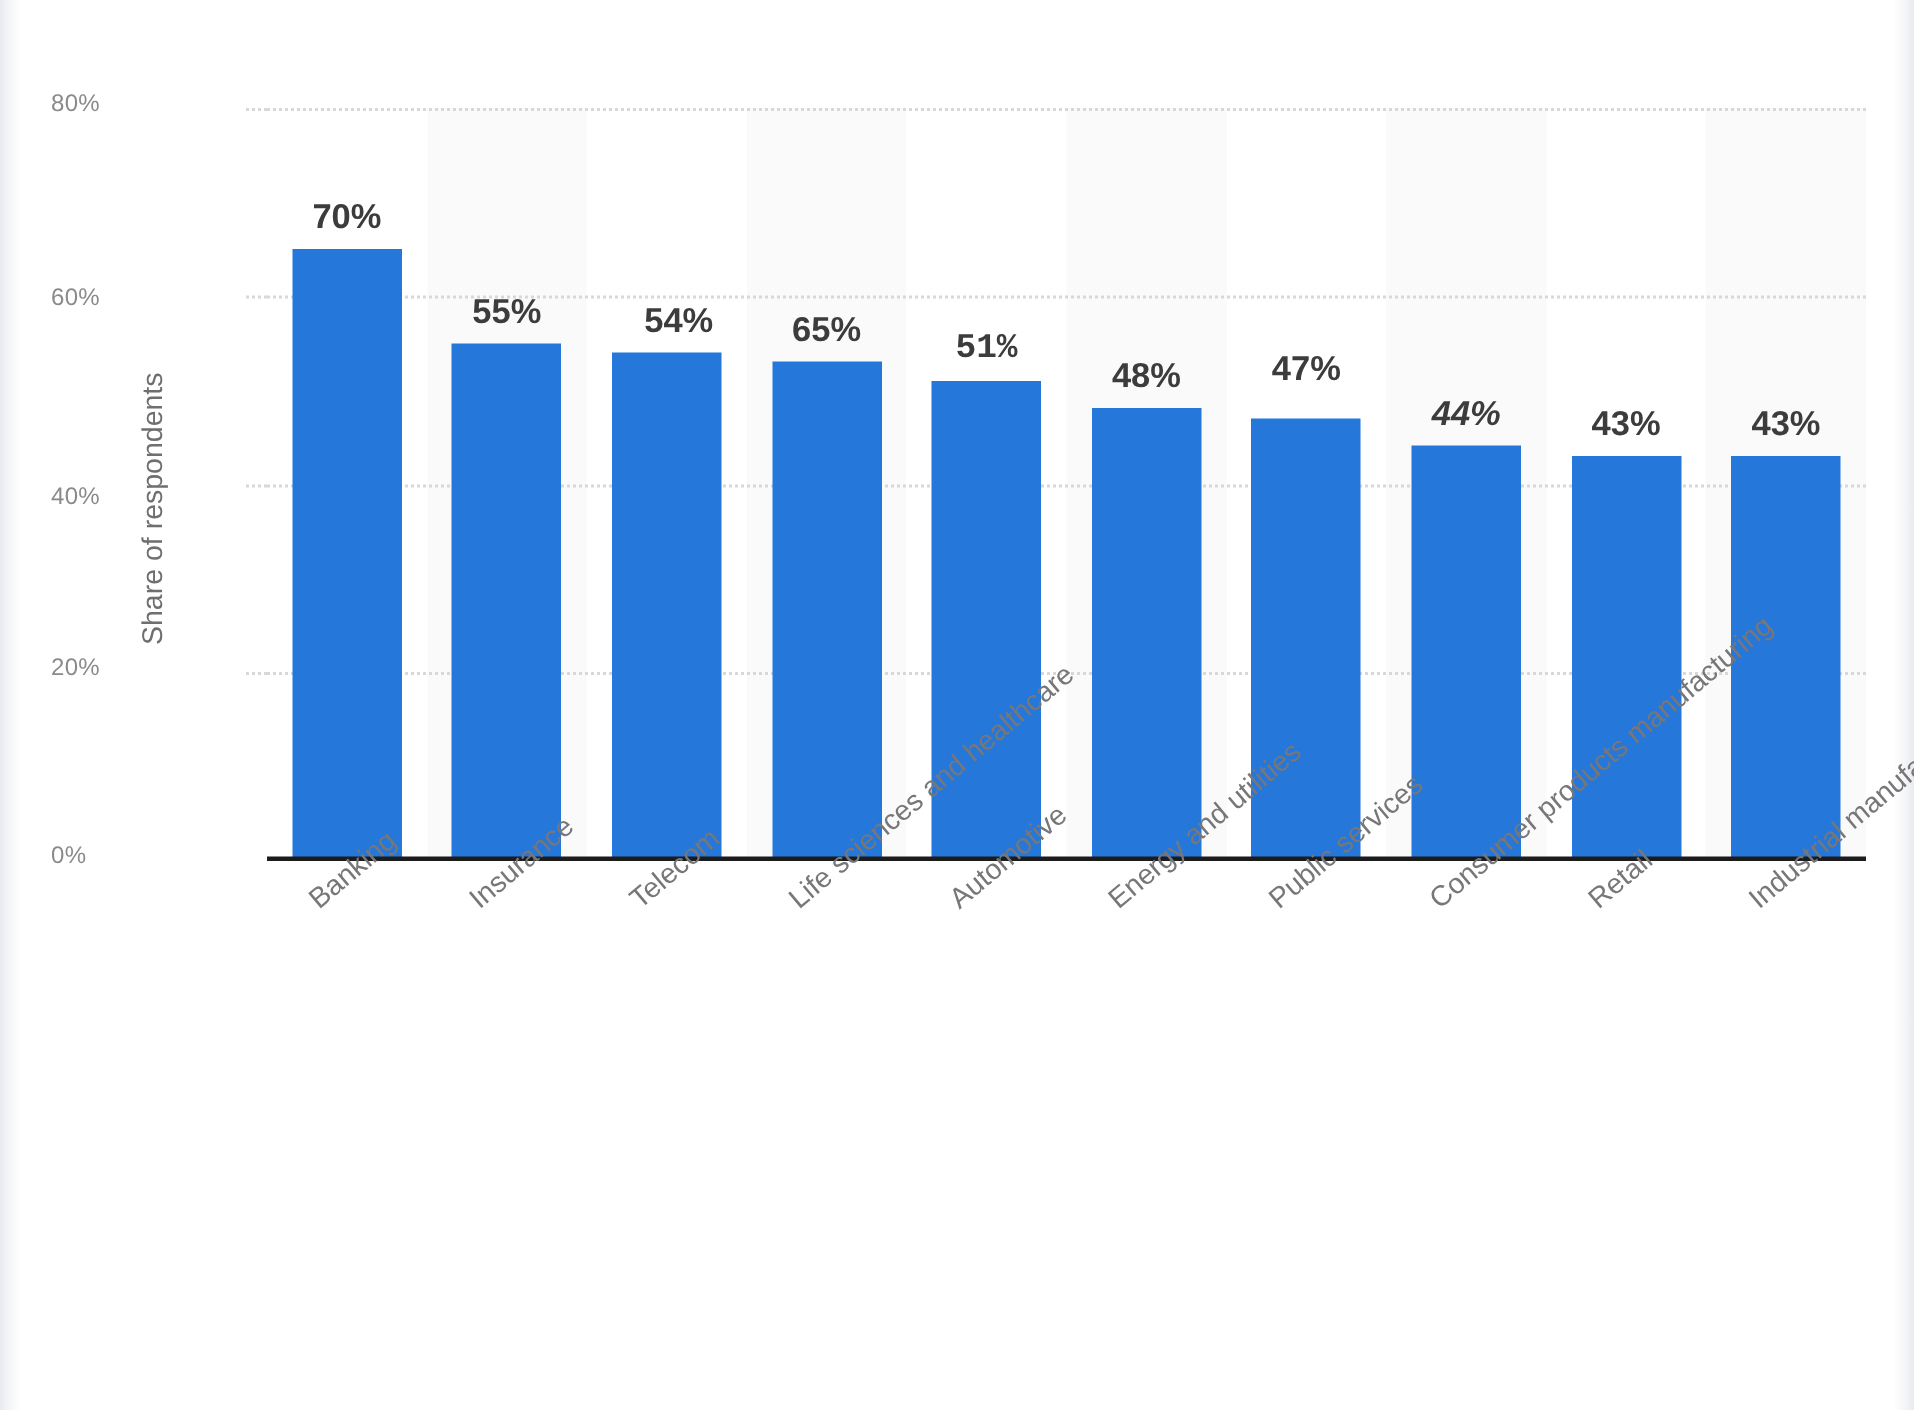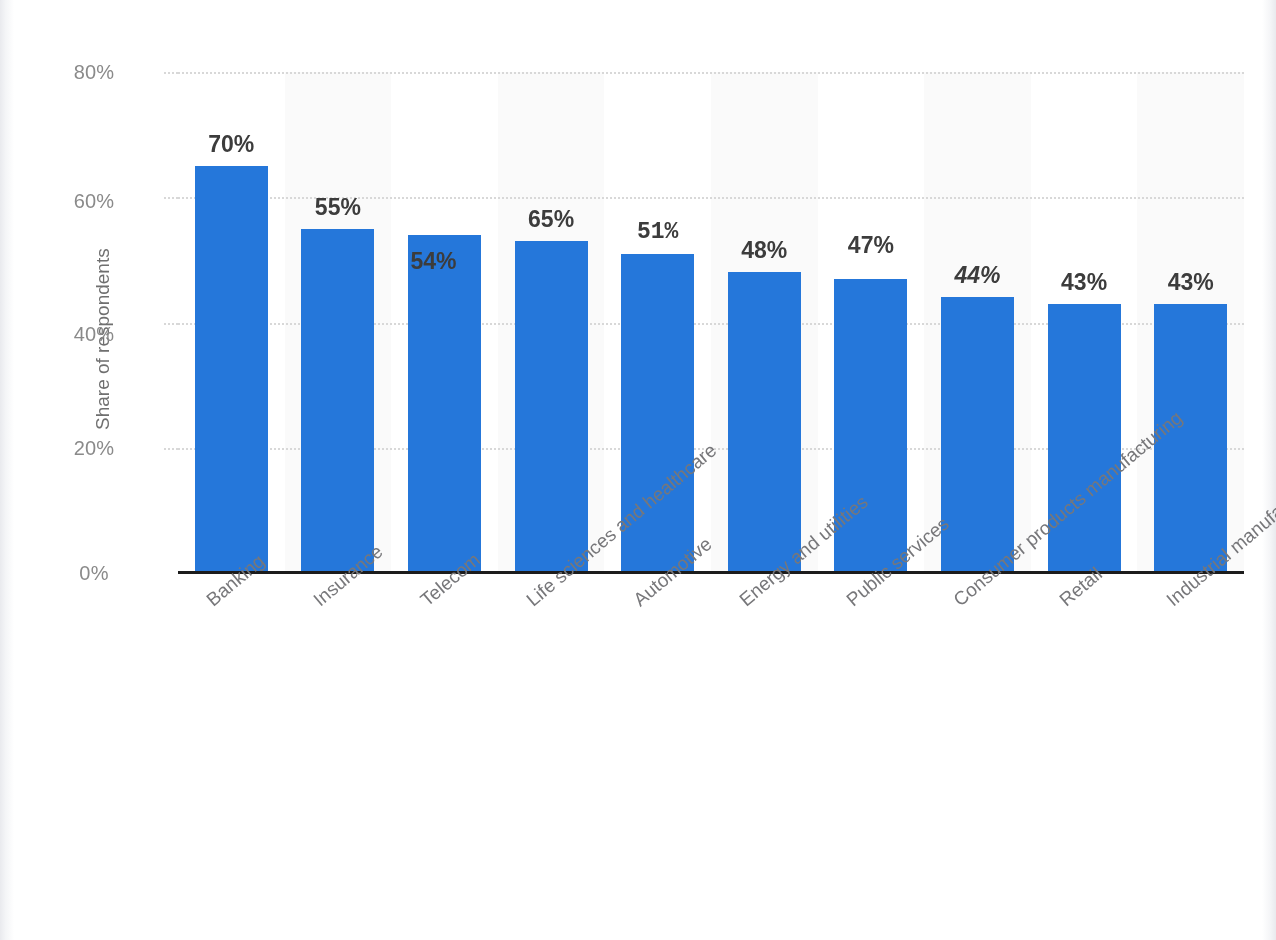--- a/index.html
+++ b/index.html
@@ -82,22 +82,22 @@
     width: 1066px;
     height: 3px;
     background: #1c1c1c;
   }
 
   
   .ytick {
     position: absolute;
     right: 1122px;  
     width: 120px;
-    text-align: center;
-    font-size: 20px;
+    text-align: left;
+    font-size: 16px;
     color: #8a8a8a;
     line-height: 1;
     letter-spacing: 0.2px;
   }
 
   
   .ytick-stub {
     position: absolute;
     left: 164px;
     width: 14px;
@@ -193,21 +193,21 @@
           <div class="bar" style="left: 443.2px; width: 73px; height: 319.387px; background: rgb(37, 119, 218);"></div>
           <div class="bar" style="left: 549.8px; width: 73px; height: 300.6px; background: rgb(37, 119, 218);"></div>
           <div class="bar" style="left: 656.4px; width: 73px; height: 294.337px; background: rgb(37, 119, 218);"></div>
           <div class="bar" style="left: 763px; width: 73px; height: 275.55px; background: rgb(37, 119, 218);"></div>
           <div class="bar" style="left: 869.6px; width: 73px; height: 269.287px; background: rgb(37, 119, 218);"></div>
           <div class="bar" style="left: 976.2px; width: 73px; height: 269.287px; background: rgb(37, 119, 218);"></div>
         </div>
       <div id="value-layer">
           <div class="value-label" style="left: -3.2px; width: 113px; top: 60.9375px;">70%</div>
           <div class="value-label" style="left: 103.4px; width: 113px; top: 123.562px;">55%</div>
-          <div class="value-label" style="left: 199px; width: 113px; top: 129.825px; margin-top: 48px;">54%</div>
+          <div class="value-label" style="left: 218px; width: 113px; top: 129.825px;">54%</div>
           <div class="value-label" style="left: 316.6px; width: 113px; top: 136.088px;">65%</div>
           <div class="value-label" style="left: 423.2px; width: 113px; top: 148.613px; font-family: Liberation Mono, monospace;">51%</div>
           <div class="value-label" style="left: 529.8px; width: 113px; top: 167.4px;">48%</div>
           <div class="value-label" style="left: 636.4px; width: 113px; top: 162px;">47%</div>
           <div class="value-label" style="left: 743px; width: 113px; top: 192.45px; font-style: italic;">44%</div>
           <div class="value-label" style="left: 849.6px; width: 113px; top: 198.713px;">43%</div>
           <div class="value-label" style="left: 956.2px; width: 113px; top: 198.713px;">43%</div>
         </div>
     </div>
 

